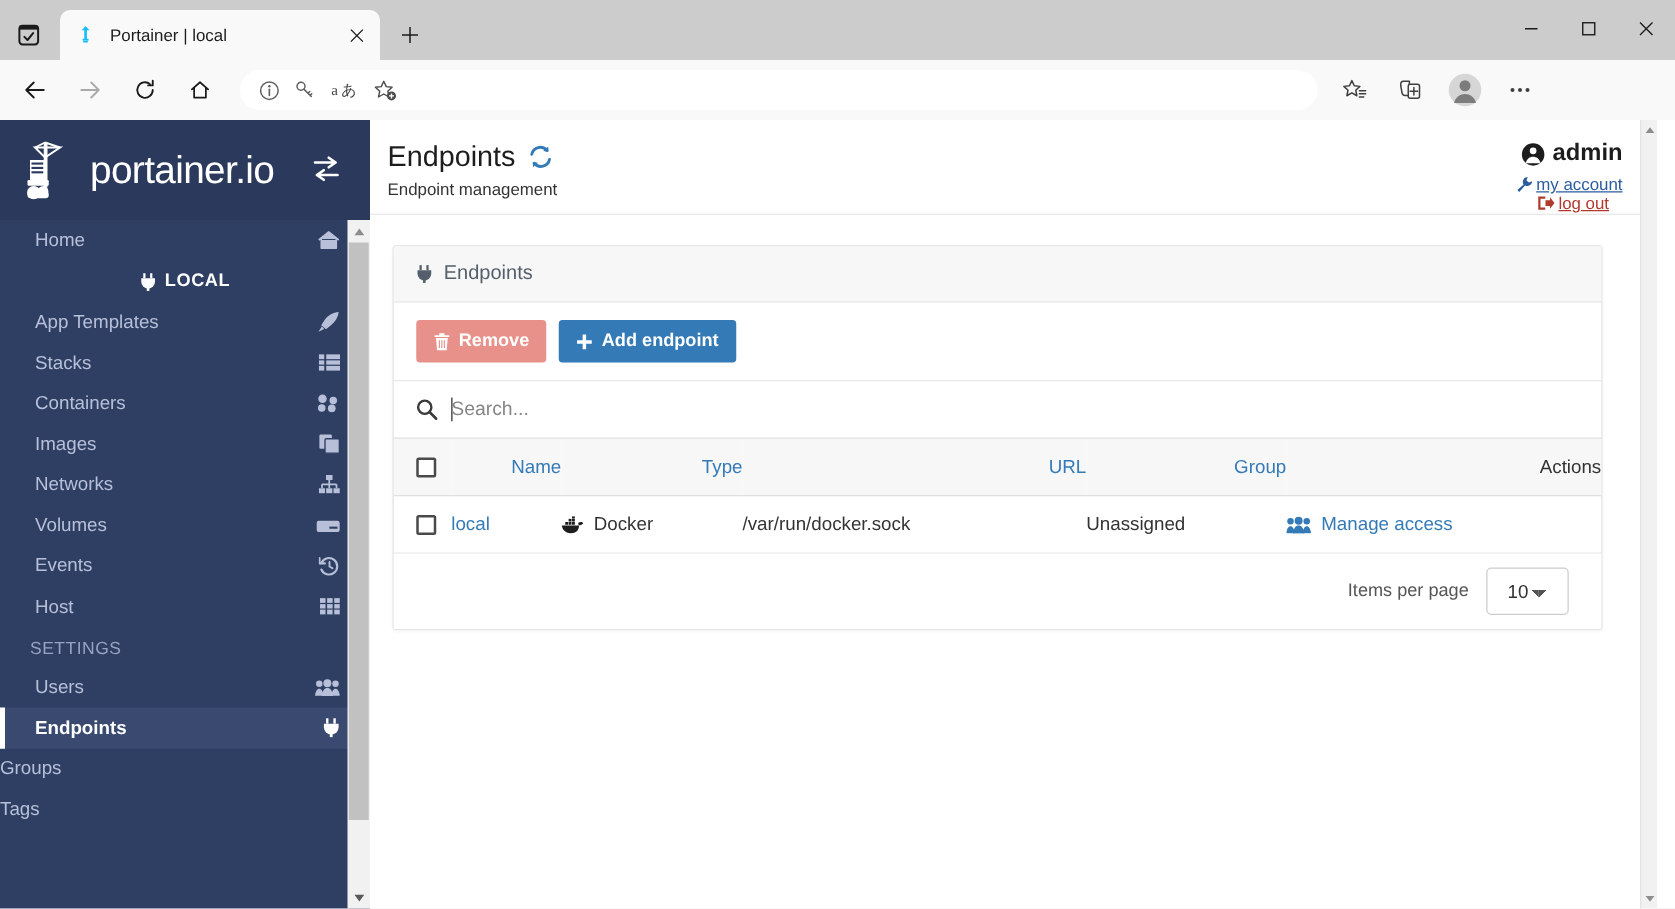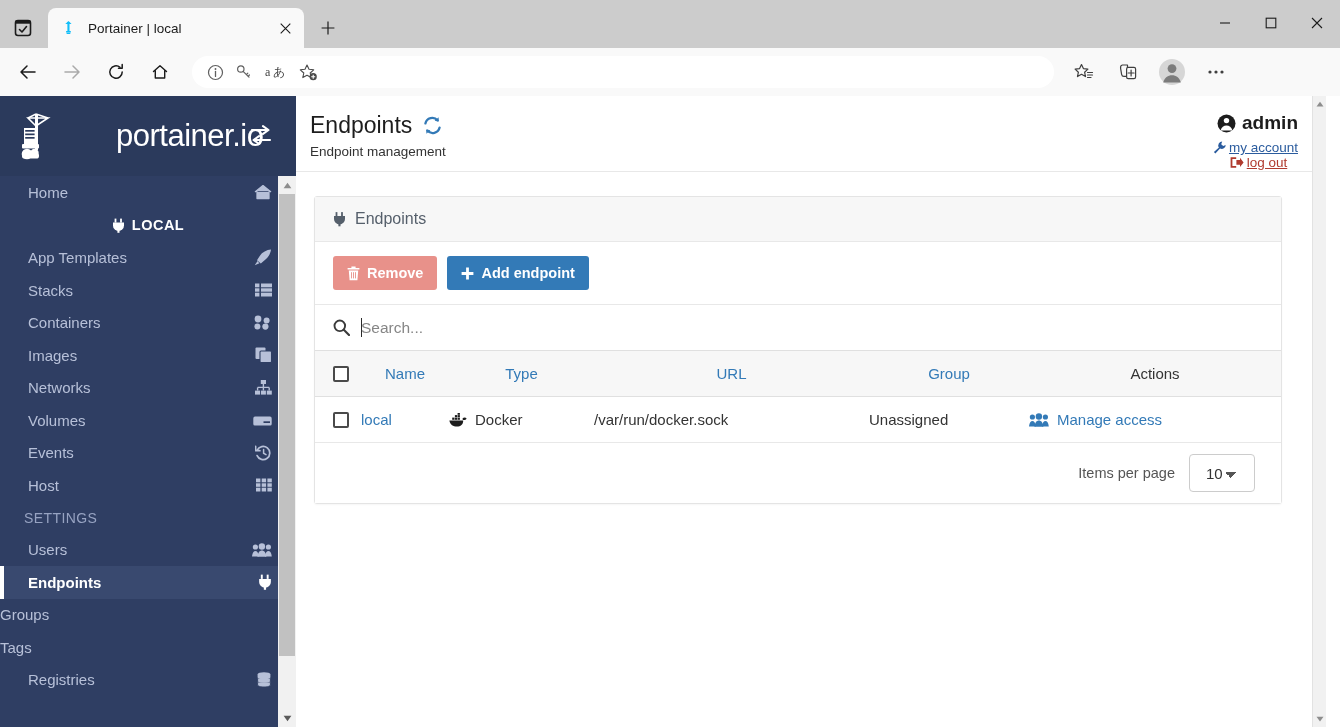--- a/index.html
+++ b/index.html
@@ -91,21 +91,20 @@
   
   .sidebar {
     width: 296px; height: 631px; background: #2f3e63;
     position: relative; flex: none;
     display: flex; flex-direction: column;
   }
   .brand {
     height: 80px; background: #2b3a5c;
     display: flex; align-items: center; padding-left: 18px;
     position: relative;
-    gap: 44px;
   }
   .brand-logo { width: 52px; height: 56px; flex:none; }
   .brand-text {
     color: #ffffff; font-size: 31px; letter-spacing: -0.5px;
     margin-left: 2px; font-weight: 400;
   }
   .brand-toggle {
     position: absolute; right: 22px; top: 28px;
     width: 26px; height: 22px;
   }
@@ -215,21 +214,21 @@
   }
   .search-input::placeholder { color:#868686; }
   .search-caret {
     width: 1px; height: 19px; background: #2b2b2b; margin-right: -1px;
   }
   .search-wrap { flex:1; display:flex; align-items:center; }
 
   table.tbl { width: 100%; border-collapse: collapse; }
   table.tbl th {
     background: #f7f7f7; border-top: 1px solid #e0e0e0; border-bottom: 1px solid #e0e0e0;
-    text-align: center; font-weight: normal; font-size: 15px; color: #337ab7;
+    text-align: right; font-weight: normal; font-size: 15px; color: #337ab7;
     padding: 4px 0; height: 46px;
   }
   table.tbl th.plain { color: #333333; }
   table.tbl td {
     padding: 12px 0; font-size: 15px; color: #333333;
     border-bottom: 1px solid #e8e8e8; height: 46px;
   }
   .col-chk { width: 46px; padding-left: 18px !important; }
   .col-name { width: 88px; }
   .col-type { width: 145px; }
@@ -576,31 +575,20 @@
             </span>
           </div>
 
           <div class="nav-sub">
             <span>Groups</span>
           </div>
           <div class="nav-sub">
             <span>Tags</span>
           </div>
 
-          <div class="nav-item">
-            <span class="lbl">Registries</span>
-            <span class="ico">
-              <svg width="16" height="15" viewBox="0 0 16 15">
-                <ellipse cx="8" cy="2.2" rx="6.4" ry="2" fill="#b7c0d8"></ellipse>
-                <path d="M1.6 2.2 V5.2 C1.6 6.3 4.5 7.2 8 7.2 C11.5 7.2 14.4 6.3 14.4 5.2 V2.2" fill="#b7c0d8"></path>
-                <path d="M1.6 6.6 V9.3 C1.6 10.4 4.5 11.3 8 11.3 C11.5 11.3 14.4 10.4 14.4 9.3 V6.6" fill="#b7c0d8" stroke="#2f3e63" stroke-width="0.9"></path>
-                <path d="M1.6 10.6 V13 C1.6 14.1 4.5 15 8 15 C11.5 15 14.4 14.1 14.4 13 V10.6" fill="#b7c0d8" stroke="#2f3e63" stroke-width="0.9"></path>
-              </svg>
-            </span>
-          </div>
         </div>
 
         <div class="sb-scroll">
           <div class="sb-arrow">
             <svg width="9" height="7" viewBox="0 0 9 7">
                 <path d="M4.5 0.8 L8.4 6.2 H0.6 Z" fill="#8d8d8d"></path>
               </svg>
           </div>
           <div class="sb-thumb"></div>
           <div class="sb-arrow bottom">

